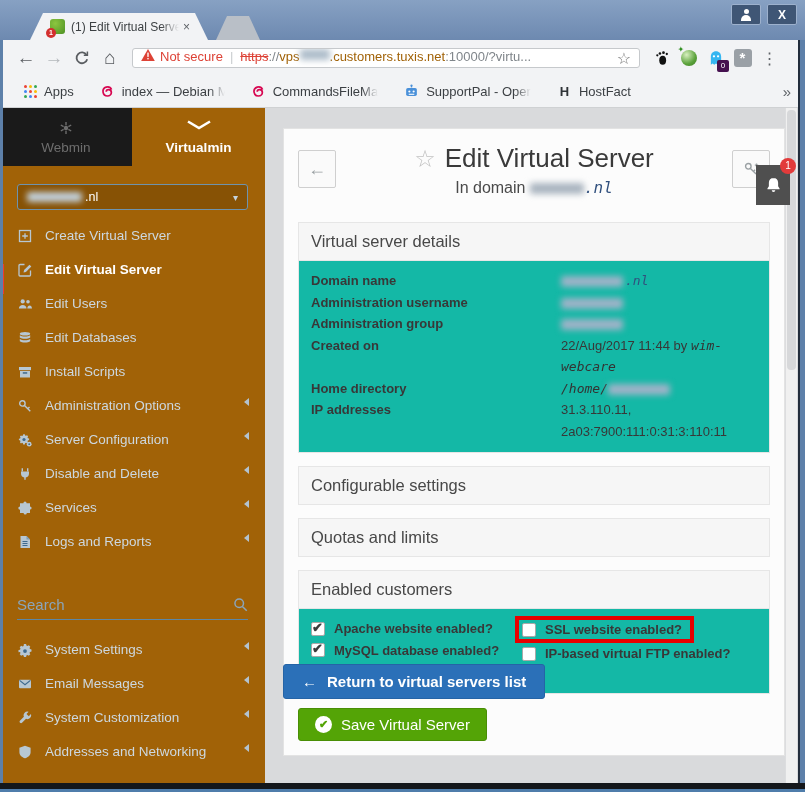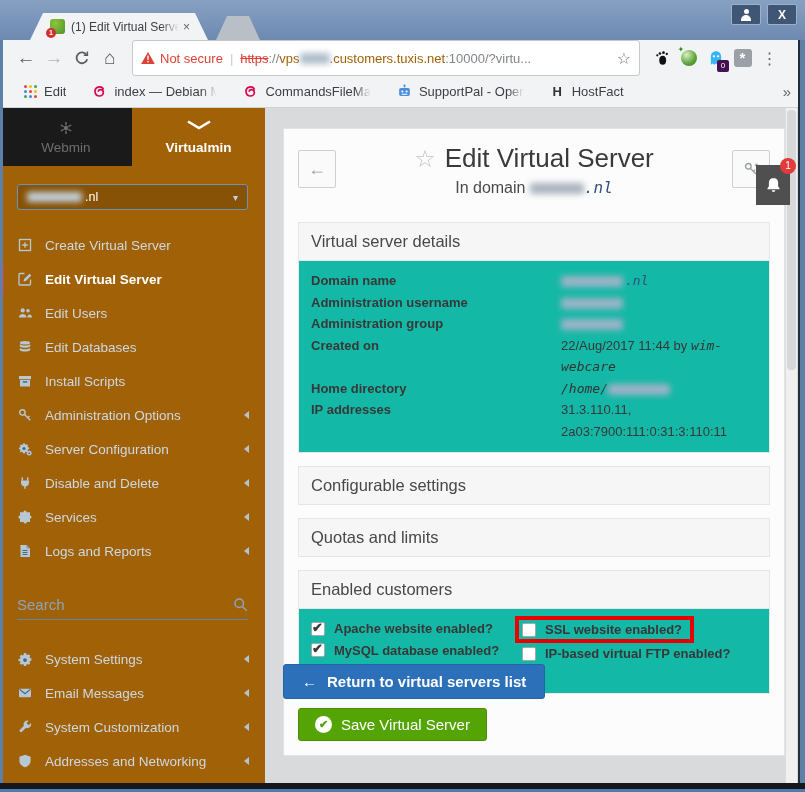--- a/index.html
+++ b/index.html
@@ -41,22 +41,22 @@
   .tab-close { font-size:12px; color:#5f6368; margin-left:4px; }
   .ghost-tab { position:absolute; left:216px; top:16px; width:44px; height:24px; background:#b9bfc7;
     clip-path:polygon(11px 0, calc(100% - 11px) 0, 100% 100%, 0 100%); z-index:1; }
 
   
   .toolbar { position:absolute; left:0; top:40px; width:805px; height:36px; background:#f2f3f5;
     display:flex; align-items:center; padding:0 6px 0 12px; z-index:1; }
   .nav-btn { width:28px; height:28px; display:flex; align-items:center; justify-content:center;
     font-size:19px; color:#5a5d61; flex:0 0 auto; }
   .nav-btn.disabled { color:#b4b7bb; }
-  .addr { flex:0 0 508px; height:36px; margin:0 8px; background:#fff; border:1px solid #c6c9cc;
-    border-radius:3px; display:flex; align-items:center; padding:0 8px; font-size:13px;
+  .addr { flex:0 0 508px; height:20px; margin:0 8px; background:#fff; border:1px solid #c6c9cc;
+    border-radius:3px; display:flex; padding:0 8px; font-size:13px;
     white-space:nowrap; overflow:hidden; }
   .addr .warn { margin-right:5px; display:flex; }
   .addr .sec { color:#dd4236; }
   .addr .div { color:#c9cccf; margin:0 7px; }
   .addr .scheme { color:#dd4236; text-decoration:line-through; }
   .addr .grey { color:#80868b; }
   .addr .dark { color:#a16207; }
   .addr .star { margin-left:auto; font-size:16px; color:#757575; }
   .blur { display:inline-block; height:11px; border-radius:2px; background:#aebdca;
     filter:blur(3px); vertical-align:middle; }
@@ -95,21 +95,21 @@
   .stab .st-icon { height:16px; display:flex; }
   .stab .st-icon svg { width:16px; height:16px; }
   .stab.virtualmin .st-icon svg { width:26px; height:10px; }
   .stab-label { font-size:13.5px; }
   .domain-select { margin:18px 17px 0; height:26px; background:rgba(0,0,0,.16);
     border:1px solid #6e93ae; border-radius:3px; display:flex; align-items:center; padding:0 9px;
     color:#fff; font-size:12.5px; }
   .domain-select .blur { background:#c2d2de; height:10px; }
   .ds-caret { margin-left:auto; color:#c4d3de; font-size:10px; }
   .menu { margin-top:18px; }
-  .menu-item { height:34px; display:flex; align-items:center; padding:0 16px 0 17px;
+  .menu-item { height:34px; display:flex; padding:0 16px 0 17px;
     position:relative; color:#cdd8e0; font-size:13.5px; }
   .menu-item .mi-icon { width:16px; height:15px; margin-right:12px; color:#b7c7d3; display:flex; flex:0 0 16px; }
   .menu-item .mi-icon svg { width:14px; height:14px; margin:auto; }
   .menu-item.active { color:#fff; font-weight:bold; }
   .menu-item.active::before { content:""; position:absolute; left:0; top:2px; bottom:2px; width:4px;
     background:#ee3d30; }
   .mi-caret { margin-left:auto; width:0; height:0; border-top:4px solid transparent;
     border-bottom:4px solid transparent; border-right:5px solid #b3c3d0; }
   .search-row { margin:22px 17px 0; height:30px; display:flex; align-items:center;
     border-bottom:1px solid #5d87a6; }
@@ -254,21 +254,21 @@
       <i style="background:#ea4335"></i>
         <i style="background:#fbbc05"></i>
         <i style="background:#34a853"></i>
       <i style="background:#4285f4"></i>
         <i style="background:#ea4335"></i>
         <i style="background:#fbbc05"></i>
       <i style="background:#34a853"></i>
         <i style="background:#4285f4"></i>
         <i style="background:#ea4335"></i>
     </span>
-    <span class="bm-label">Edit</span>
+    <span class="bm-label">Apps</span>
   </div>
   <div class="bm">
     <span class="bm-icon">
       <svg viewBox="0 0 14 14" width="15" height="15" fill="none" stroke="#d70751" stroke-width="1.6">
           <path d="M10.8 5.2A4.2 4.2 0 1 0 7 11.2c2.1 0 3.6-1.5 3.6-3.2 0-1.5-1.2-2.7-2.7-2.7-1.2 0-2.1.9-2.1 1.9"></path>
         </svg>
     </span>
     <span class="bm-label trunc" style="max-width:103px">index — Debian M</span>
   </div>
   <div class="bm">

